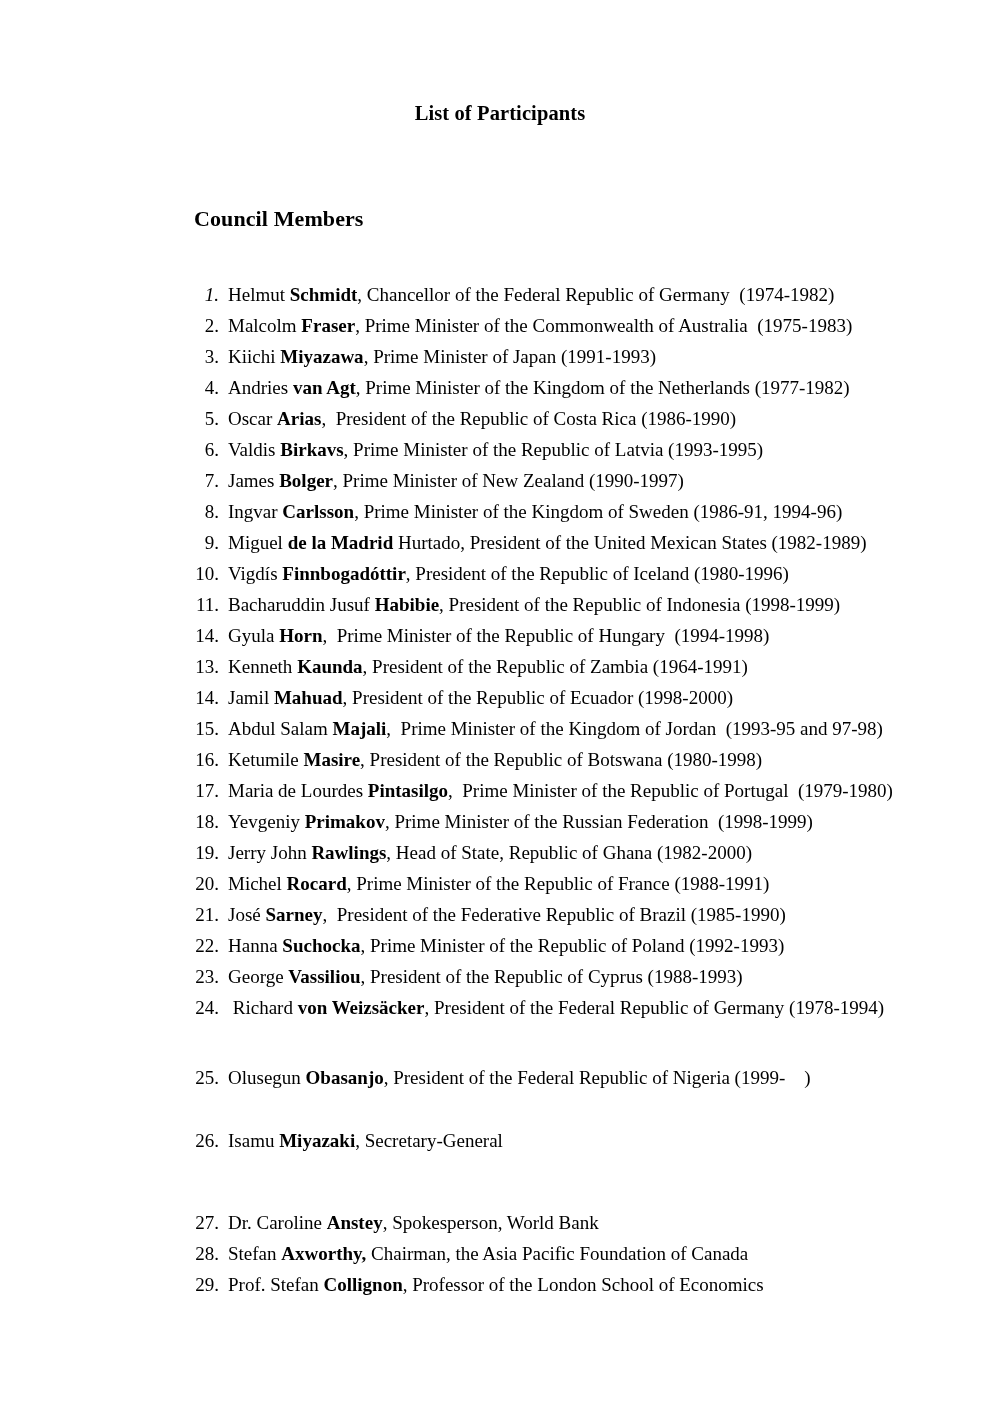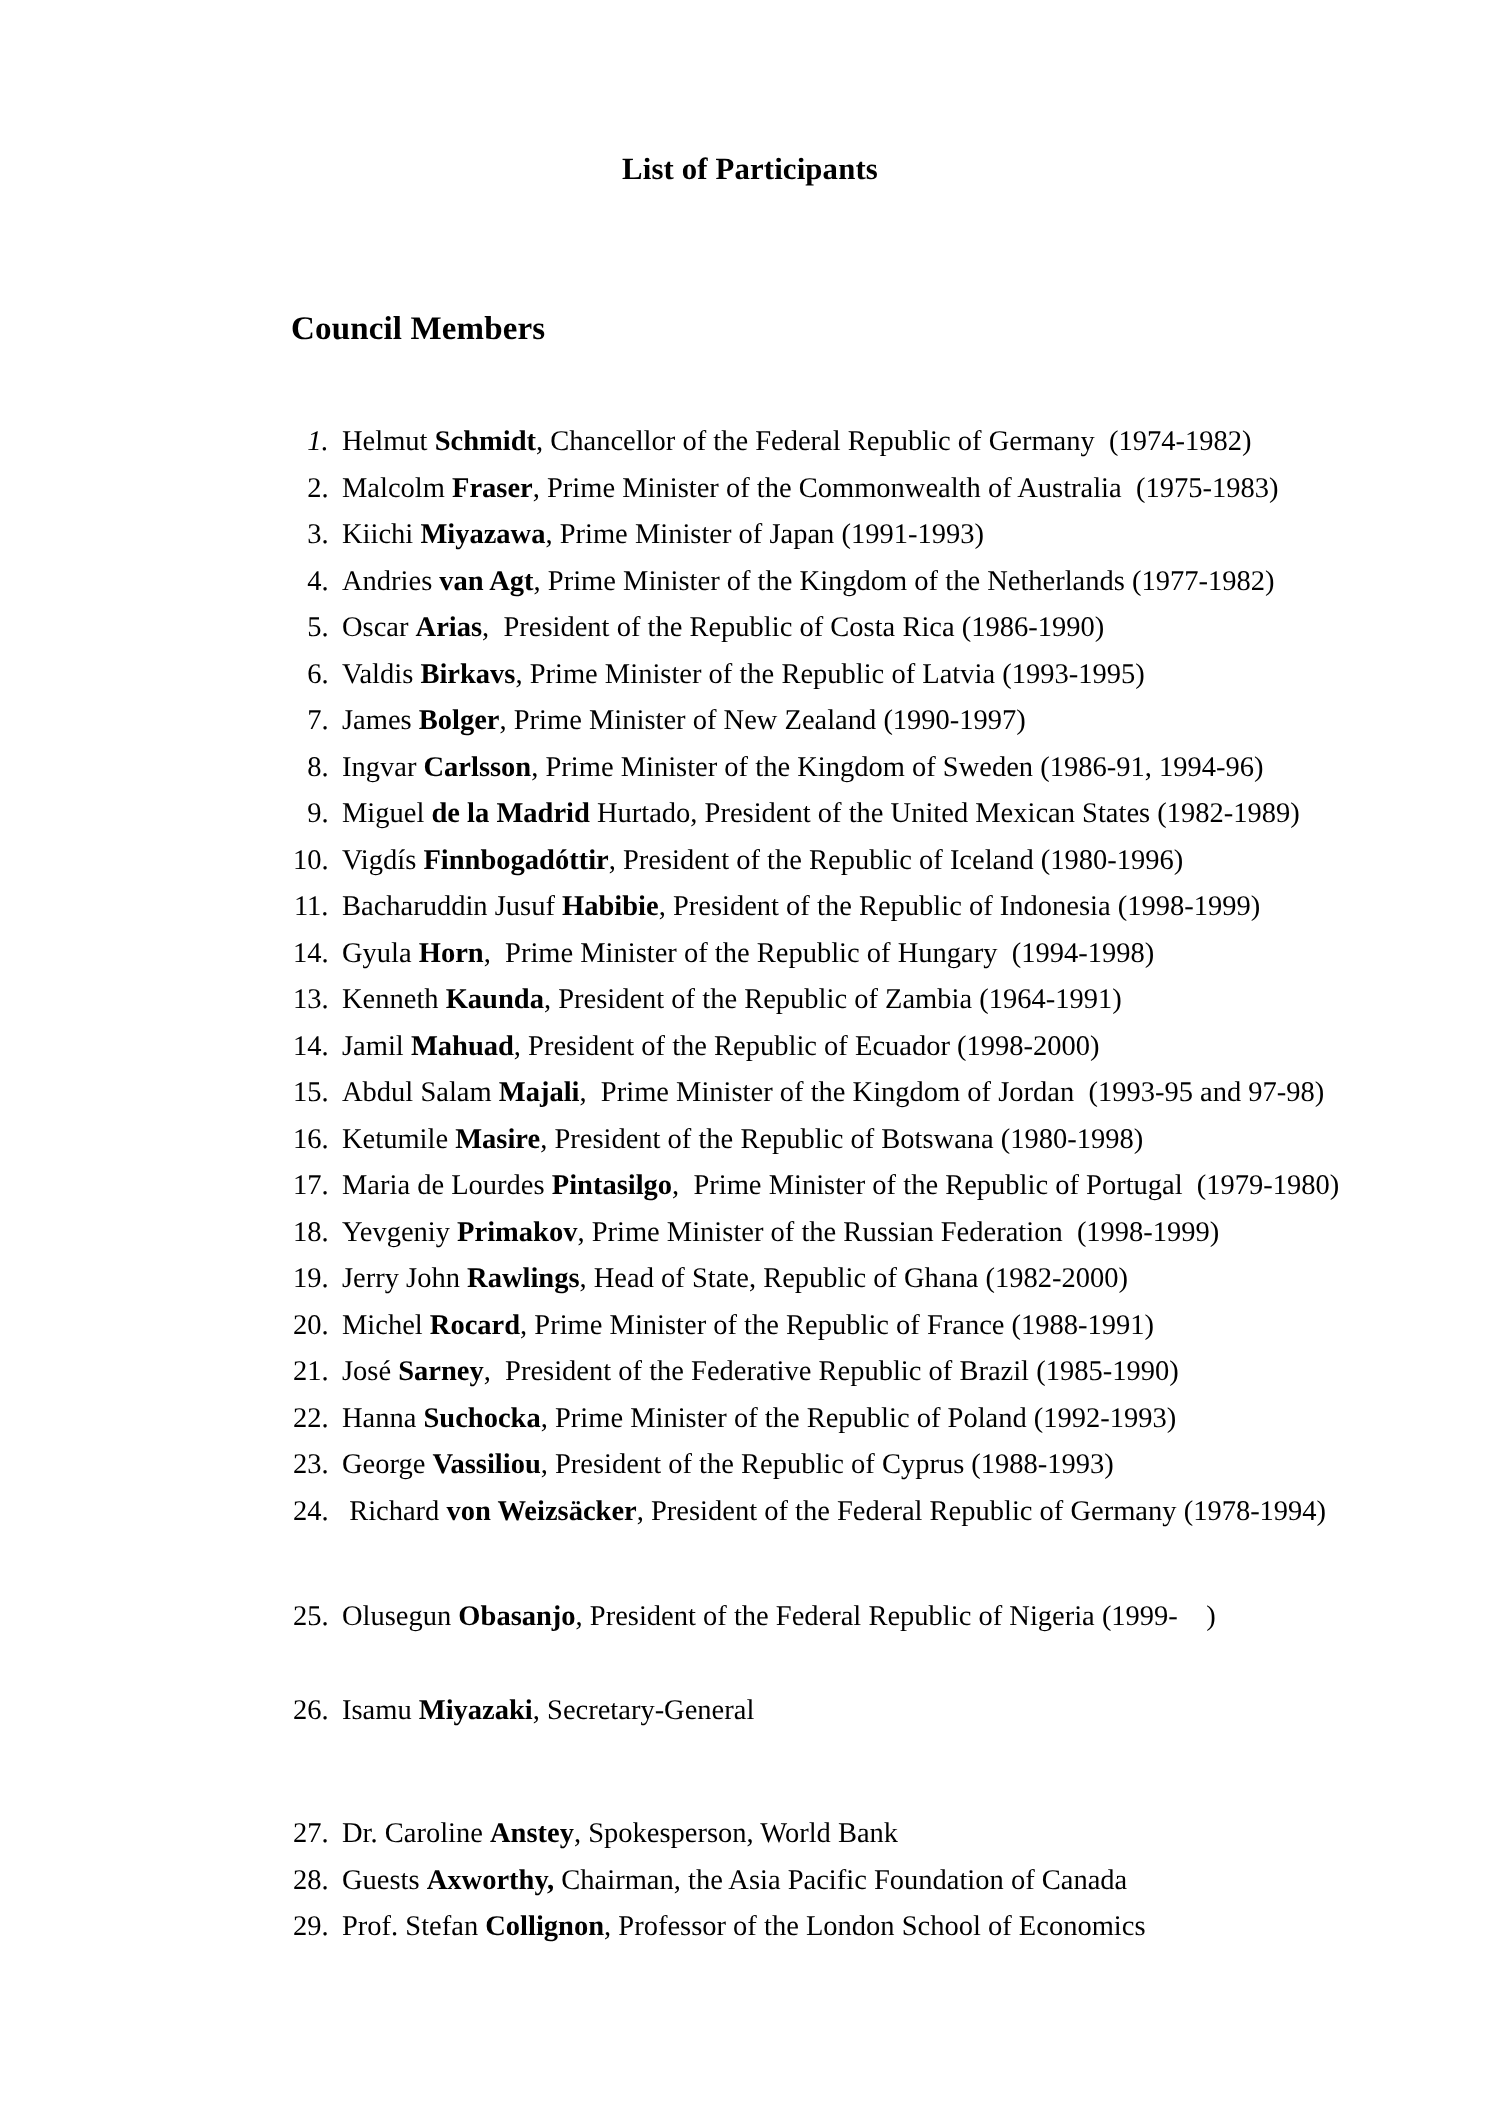--- a/index.html
+++ b/index.html
@@ -108,17 +108,17 @@
       <li class="entry"><span class="entry-num">22.</span><span class="entry-text"><span>Hanna </span><b>Suchocka</b><span>, Prime Minister of the Republic of Poland (1992-1993)</span></span></li>
       <li class="entry"><span class="entry-num">23.</span><span class="entry-text"><span>George </span><b>Vassiliou</b><span>, President of the Republic of Cyprus (1988-1993)</span></span></li>
       <li class="entry"><span class="entry-num">24.</span><span class="entry-text"><span> Richard </span><b>von Weizsäcker</b><span>, President of the Federal Republic of Germany (1978-1994)</span></span></li>
       <li class="entry gap-before-lg"><span class="entry-num">25.</span><span class="entry-text"><span>Olusegun </span><b>Obasanjo</b><span>, President of the Federal Republic of Nigeria (1999-    )</span></span></li>
       <li class="entry gap-before-md"><span class="entry-num">26.</span><span class="entry-text"><span>Isamu </span><b>Miyazaki</b><span>, Secretary-General</span></span></li>
     </ul>
 
 
   <ul class="entry-list" id="guests-list">
       <li class="entry"><span class="entry-num">27.</span><span class="entry-text"><span>Dr. Caroline </span><b>Anstey</b><span>, Spokesperson, World Bank</span></span></li>
-      <li class="entry"><span class="entry-num">28.</span><span class="entry-text"><span>Guests </span><b>Axworthy,</b><span> Chairman, the Asia Pacific Foundation of Canada</span></span></li>
+      <li class="entry"><span class="entry-num">28.</span><span class="entry-text"><span>Stefan </span><b>Axworthy,</b><span> Chairman, the Asia Pacific Foundation of Canada</span></span></li>
       <li class="entry"><span class="entry-num">29.</span><span class="entry-text"><span>Prof. Stefan </span><b>Collignon</b><span>, Professor of the London School of Economics</span></span></li>
     </ul>
 
 </div>
 
 </body></html>

